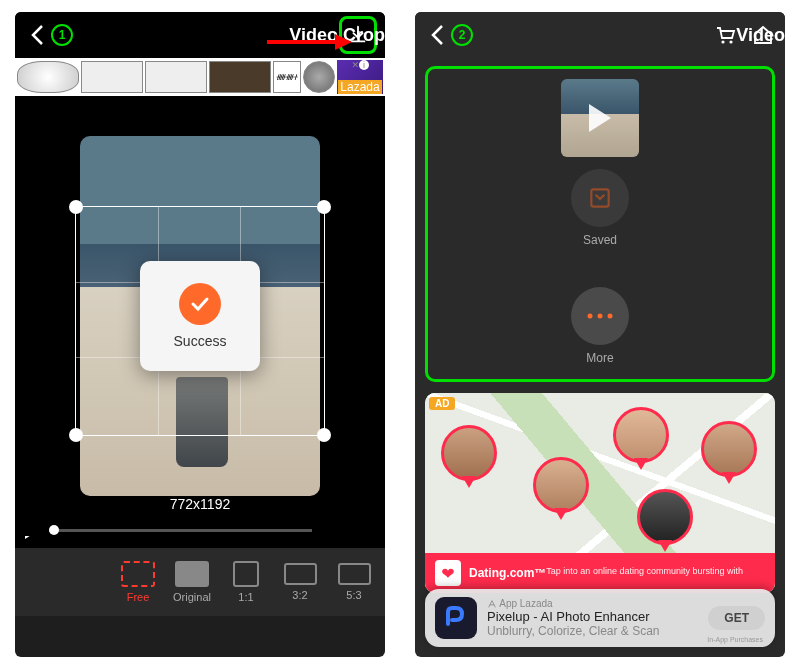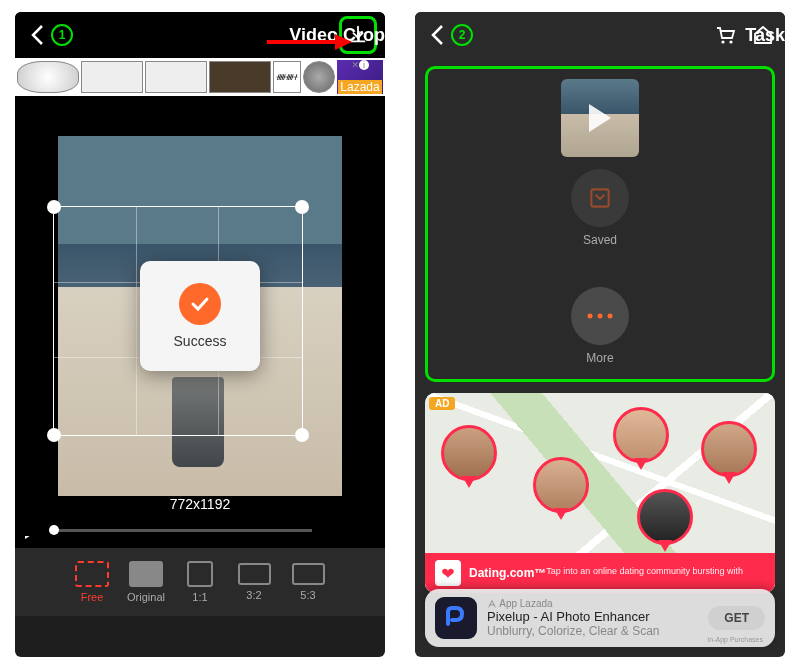--- a/index.html
+++ b/index.html
@@ -62,23 +62,24 @@
   .ad-i { position:absolute; top:0; right:14px; font-size:9px; color:#888; background:#fff; border-radius:50%; width:10px; height:10px; line-height:10px; text-align:center; }
   .ad-label { font-size:12px; color:#fff; background:#f5a623; padding:0 2px; }
 
   
   .crop-stage {
     position:relative; width:100%; height:440px;
     background:#000;
     display:flex; align-items:center; justify-content:center;
   }
   .video-frame {
-    width:284px; height:360px;
+    width:240px; height:360px;
     background:linear-gradient(to bottom,#5a7a8a 0%,#5a7a8a 30%,#3a556a 30%,#4a6275 42%,#d8d0c0 42%,#c8bca8 100%);
     position:relative;
+    border-radius:10px;
   }
   .glass {
     position:absolute; left:40%; bottom:8%; width:52px; height:90px;
     background:linear-gradient(to bottom,rgba(60,70,80,0.6),rgba(30,40,50,0.8));
     border-radius:4px 4px 8px 8px;
   }
   .crop-rect {
     position:absolute; left:-5px; top:70px; width:250px; height:230px;
     border:1px solid #fff;
   }
@@ -111,21 +112,21 @@
   .playback {
     height:36px; background:#000; display:flex; align-items:center; padding:0 10px; gap:10px;
   }
   .play-icon { width:0; height:0; border-left:14px solid #fff; border-top:9px solid transparent; border-bottom:9px solid transparent;}
   .scrubber { flex:1; height:3px; background:#555; position:relative;}
   .scrub-thumb { position:absolute; left:0; top:-4px; width:10px; height:10px; background:#fff; border-radius:50%; }
   .time { color:#ccc; font-size:10px; }
 
   
   .aspect-bar {
-    height:68px; background:#2a2a2a; display:flex; align-items:center; justify-content:center; padding:6px 4px;
+    height:68px; background:#2a2a2a; display:flex; align-items:center; justify-content:flex-end; padding:6px 4px;
   }
   .aspect-item { display:flex; flex-direction:column; align-items:center; gap:4px; width:54px; cursor:pointer; }
   .aspect-icon { width:34px; height:26px; border:2px solid #888; border-radius:3px; }
   .aspect-icon.free { border:2px dashed #ff3b30; }
   .aspect-icon.original { background:#888; }
   .aspect-icon.sq { width:26px; height:26px; }
   .aspect-icon.r43 { width:32px; height:24px; }
   .aspect-icon.r32 { width:33px; height:22px; }
   .aspect-label { color:#aaa; font-size:11px; }
   .aspect-item.selected .aspect-label { color:#ff3b30; }
@@ -301,21 +302,21 @@
 
 <div class="phone phone-right" style="background:#2a2a2a;">
 
   <div class="header" style="background:#2a2a2a;">
     <div class="back-btn">
       <svg width="14" height="22" viewBox="0 0 14 22">
           <path d="M12 2 L3 11 L12 20" stroke="#fff" stroke-width="2.5" fill="none"></path>
         </svg>
     </div>
     <div class="step-circle">2</div>
-    <div class="header-title">Task</div>
+    <div class="header-title">Video</div>
     <div class="header-right">
       <div class="icon-btn">
         <svg width="24" height="24" viewBox="0 0 24 24">
           <path d="M4 5 H7 L9 15 H19 L21 8 H8" stroke="#fff" stroke-width="1.8" fill="none"></path>
           <circle cx="10" cy="19" r="1.6" fill="#fff"></circle>
             <circle cx="18" cy="19" r="1.6" fill="#fff"></circle>
         </svg>
       </div>
       <div class="icon-btn">
         <svg width="24" height="24" viewBox="0 0 24 24">

